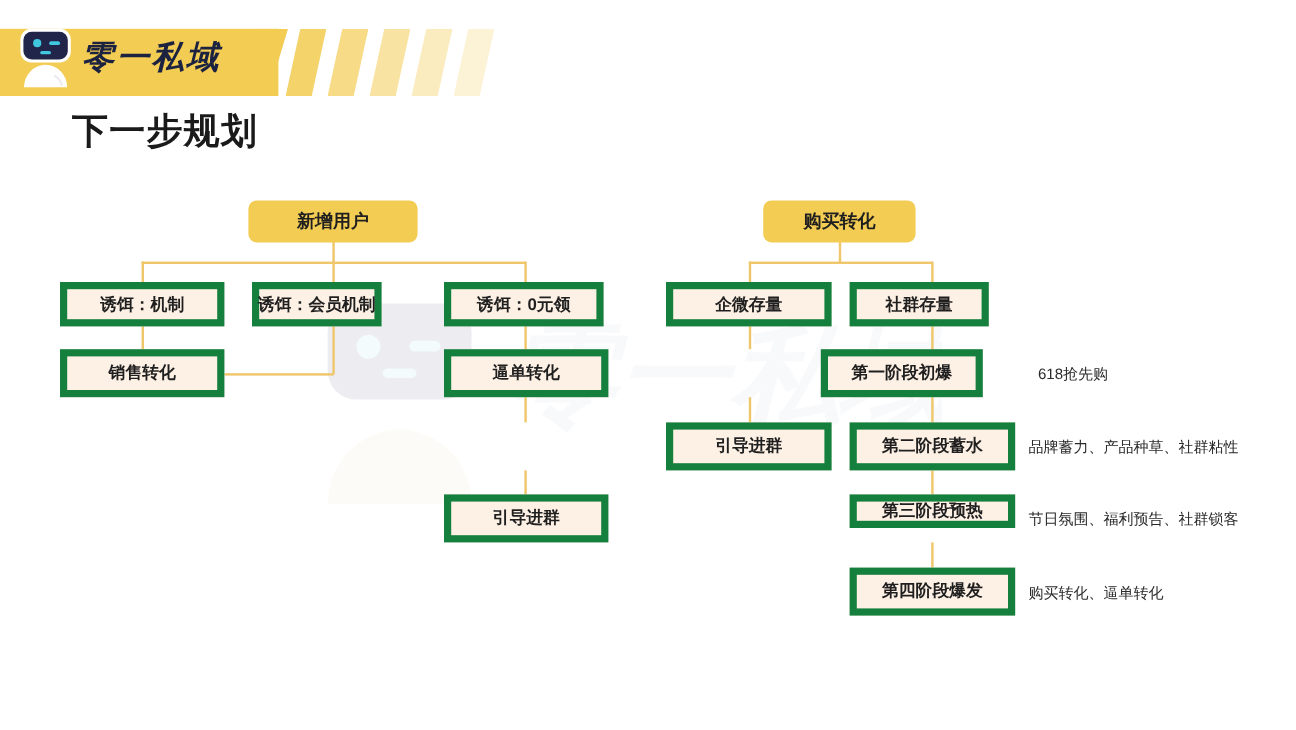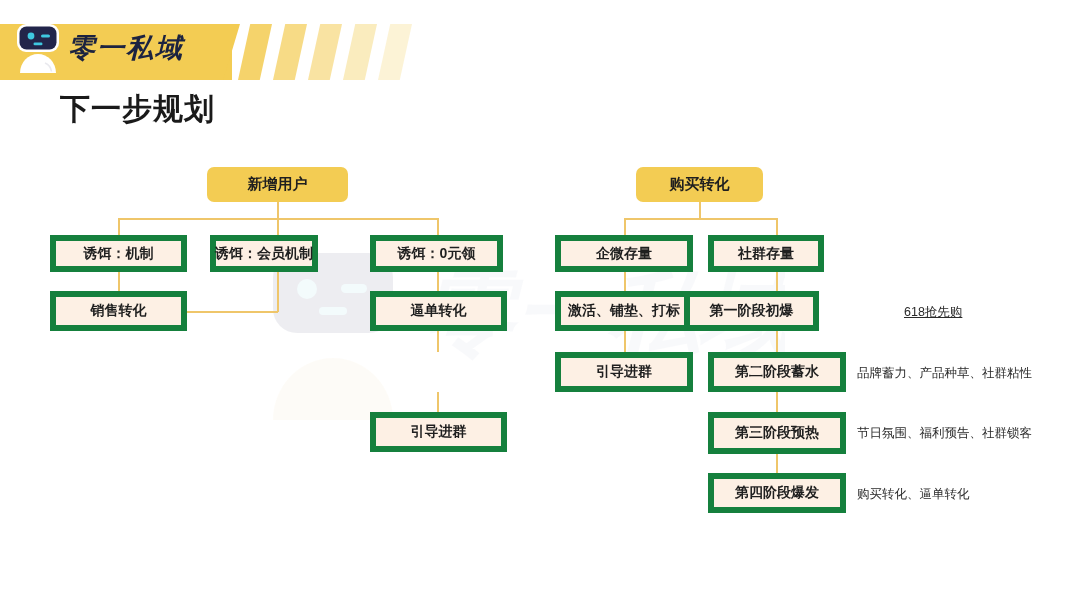--- a/index.html
+++ b/index.html
@@ -207,27 +207,26 @@
   <div class="connector v" style="left:776px; top:271px; height:20px;"></div>
   <div class="connector v" style="left:776px; top:331px; height:21px;"></div>
   <div class="connector v" style="left:776px; top:392px; height:20px;"></div>
   <div class="connector v" style="left:776px; top:452px; height:21px;"></div>
 
   <div class="node root" style="left:636px; top:167px; width:127px; height:35px;">购买转化</div>
 
   <div class="node leaf" style="left:555px; top:235px; width:138px; height:37px;">企微存量</div>
   <div class="node leaf" style="left:708px; top:235px; width:116px; height:37px;">社群存量</div>
 
-  <div class="node leaf" style="left:555px; top:291px; width:138px; height:40px;">激活、铺垫、打标</div>
   <div class="node leaf" style="left:684px; top:291px; width:135px; height:40px;">第一阶段初爆</div>
 
   <div class="node leaf" style="left:555px; top:352px; width:138px; height:40px;">引导进群</div>
   <div class="node leaf" style="left:708px; top:352px; width:138px; height:40px;">第二阶段蓄水</div>
 
-  <div class="node leaf" style="left:708px; top:412px; width:138px; height:42px;">第三阶段预热</div>
+  <div class="node leaf" style="left:708px; top:412px; width:138px; height:28px;">第三阶段预热</div>
   <div class="node leaf" style="left:708px; top:473px; width:138px; height:40px;">第四阶段爆发</div>
 
-  <div class="annotation" style="left:904px; top:304px;text-decoration:underline;">618抢先购</div>
+  <div class="annotation" style="left:865px; top:304px;">618抢先购</div>
   <div class="annotation" style="left:857px; top:365px;">品牌蓄力、产品种草、社群粘性</div>
   <div class="annotation" style="left:857px; top:425px;">节日氛围、福利预告、社群锁客</div>
   <div class="annotation" style="left:857px; top:486px;">购买转化、逼单转化</div>
 
 </div>
 
 </body></html>

